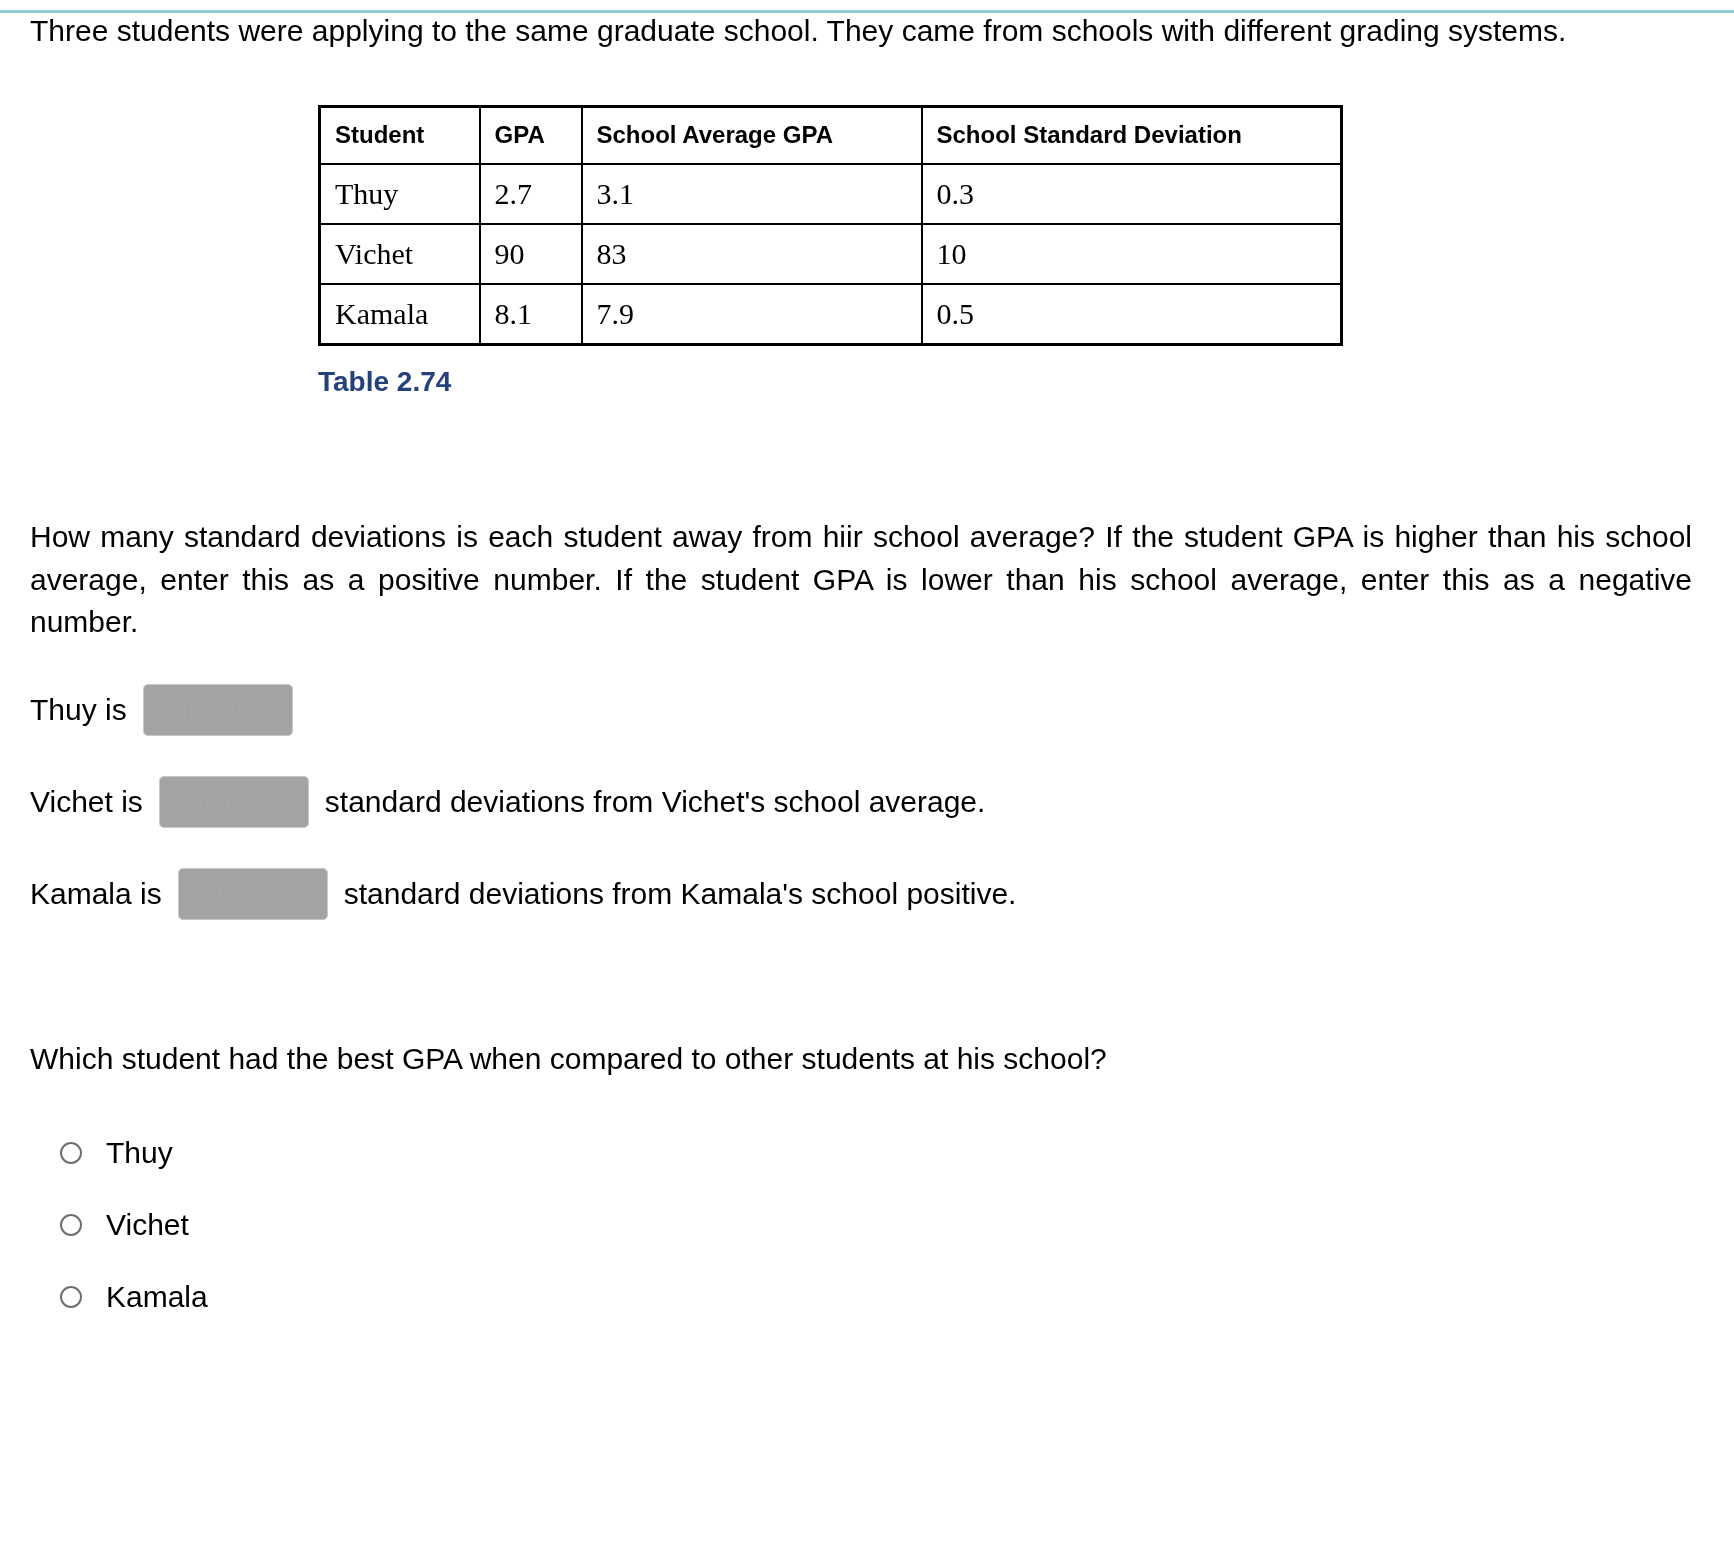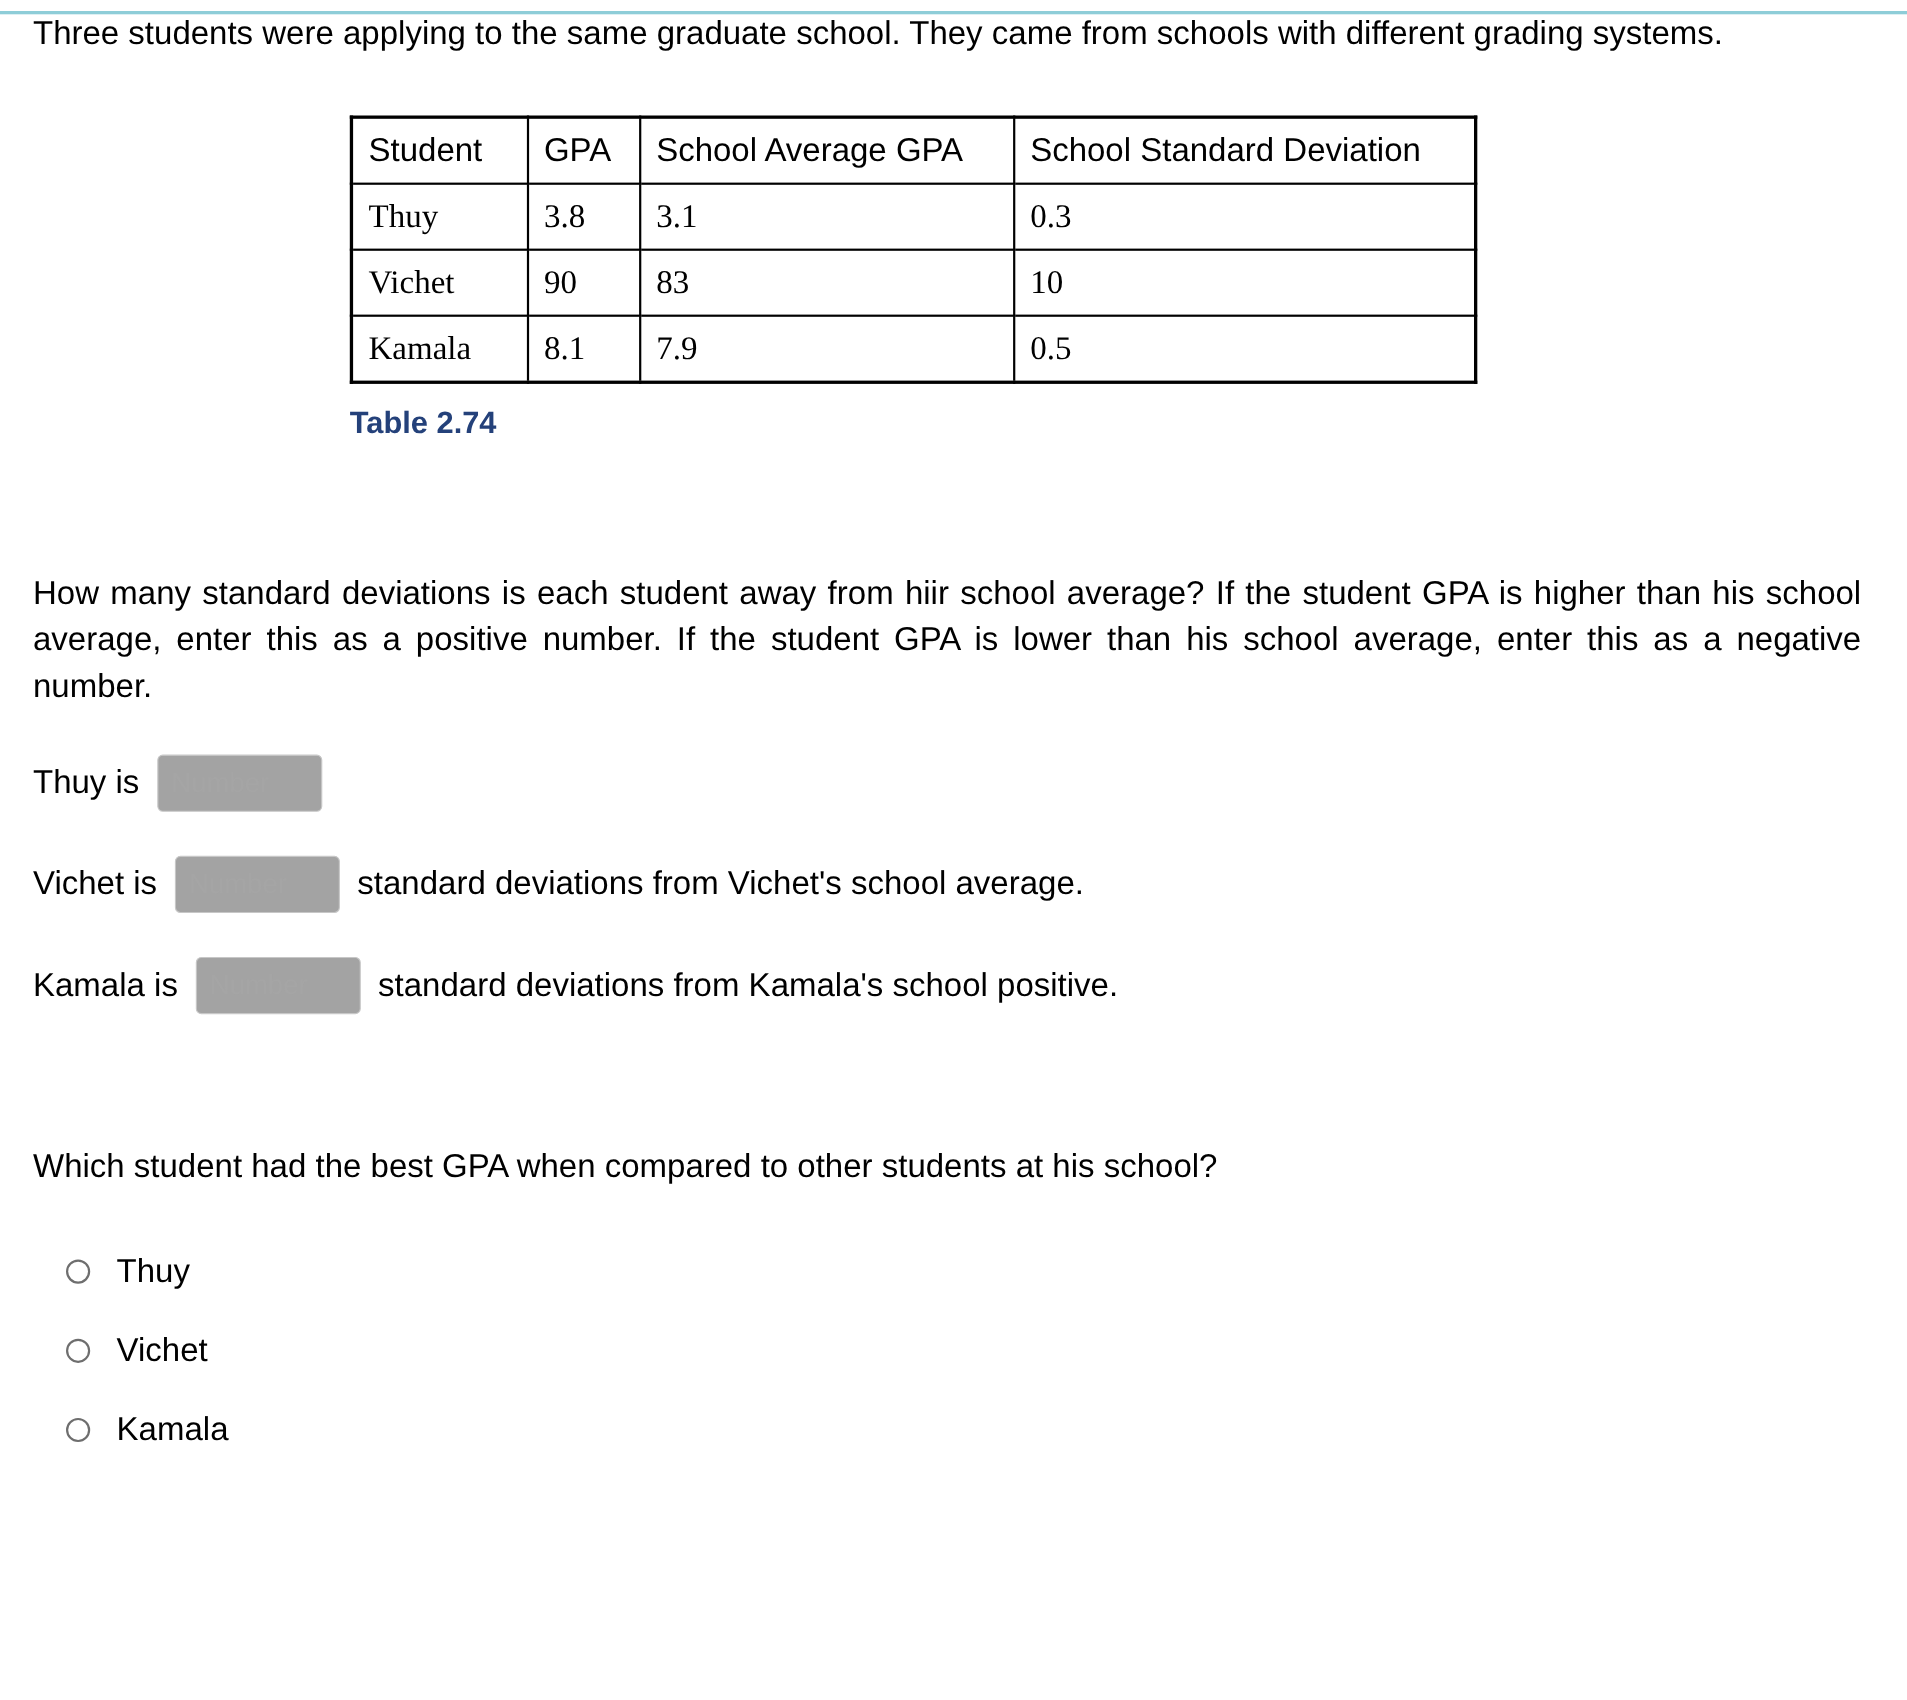--- a/index.html
+++ b/index.html
@@ -53,22 +53,22 @@
     padding: 12px 14px;
     font-size: 30px;
     text-align: left;
     vertical-align: middle;
     height: 58px;
     box-sizing: border-box;
     font-family: "Liberation Serif", serif;
   }
   table.data-table th {
     font-family: "Liberation Sans", sans-serif;
-    font-weight: normal;
-    font-size: 30px;
+    font-weight: bold;
+    font-size: 24px;
   }
   .col-student { width: 160px; }
   .col-gpa { width: 102px; }
   .col-avg { width: 340px; }
   .col-sd  { width: 420px; }
 
   .table-caption {
     margin-top: 20px;
     padding-left: 288px;
     font-size: 28px;
@@ -156,21 +156,21 @@
         <tr>
           <th class="col-student">Student</th>
           <th class="col-gpa">GPA</th>
           <th class="col-avg">School Average GPA</th>
           <th class="col-sd">School Standard Deviation</th>
         </tr>
       </thead>
       <tbody>
         <tr>
           <td>Thuy</td>
-          <td>3.8</td>
+          <td>2.7</td>
           <td>3.1</td>
           <td>0.3</td>
         </tr>
         <tr>
           <td>Vichet</td>
           <td>90</td>
           <td>83</td>
           <td>10</td>
         </tr>
         <tr>

